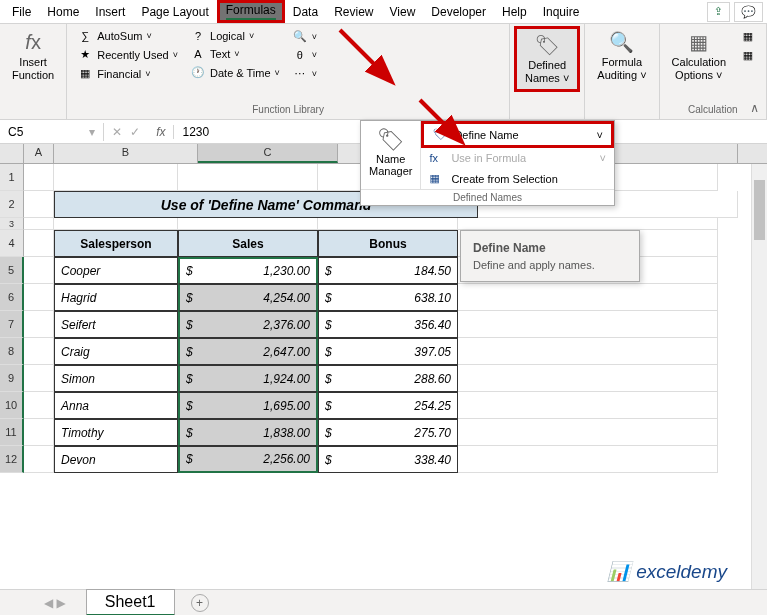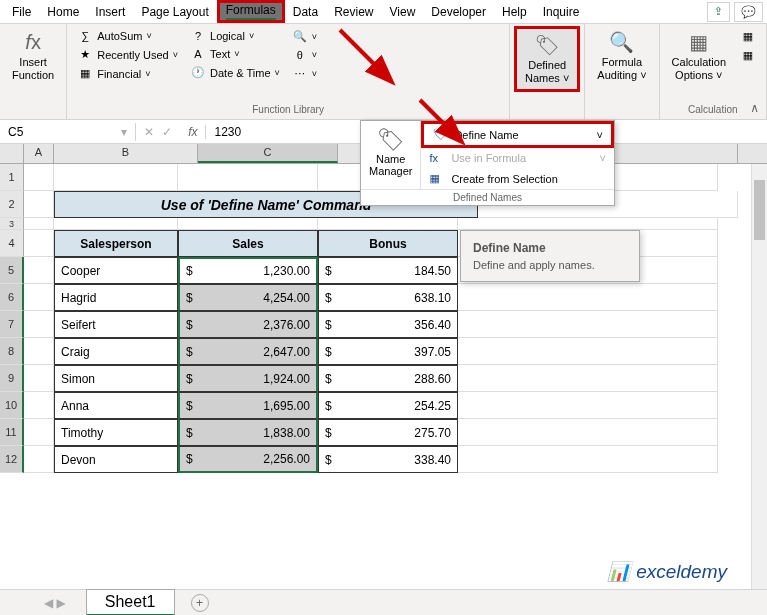--- a/index.html
+++ b/index.html
@@ -22,21 +22,21 @@
     .ribbon-big-btn .icon { font-size: 20px; margin-bottom: 2px; color: #666; }
     .ribbon-small-btn { display: flex; align-items: center; gap: 4px; padding: 2px 4px; font-size: 11px; cursor: pointer; }
     .ribbon-small-btn .icon { width: 16px; display: inline-block; text-align: center; }
     .ribbon-col { display: flex; flex-direction: column; gap: 2px; padding: 2px; }
     .ribbon-row { display: flex; }
     .defined-names-btn { border: 3px solid #c00; background: #e3e3e3; }
     .ribbon-collapse { position: absolute; right: 8px; bottom: 4px; color: #666; cursor: pointer; }
     
     
     .formula-bar { display: flex; align-items: center; border-bottom: 1px solid #d4d4d4; height: 24px; }
-    .name-box { width: 136px; border-right: 1px solid #d4d4d4; padding: 2px 8px; display: flex; align-items: center; justify-content: space-between; }
+    .name-box { width: 104px; border-right: 1px solid #d4d4d4; padding: 2px 8px; display: flex; align-items: center; justify-content: space-between; }
     .fx-controls { display: flex; gap: 8px; padding: 0 8px; color: #aaa; }
     .fx-label { font-style: italic; color: #666; padding: 0 8px; border-right: 1px solid #d4d4d4; }
     .formula-input { padding: 2px 8px; flex: 1; }
     
     
     .col-headers { display: flex; background: #e6e6e6; border-bottom: 1px solid #aaa; height: 20px; }
     .select-all { width: 24px; border-right: 1px solid #aaa; background: #e6e6e6; }
     .col-header { border-right: 1px solid #aaa; text-align: center; padding: 2px; font-size: 11px; color: #333; background: #e6e6e6; }
     .col-header.ca { width: 30px; }
     .col-header.cb { width: 144px; }
@@ -52,21 +52,21 @@
     .cell { border-right: 1px solid #ddd; border-bottom: 1px solid #ddd; padding: 2px 4px; font-size: 12px; display: flex; align-items: center; }
     .cell.ca { width: 30px; }
     .cell.cb { width: 124px; }
     .cell.cc { width: 140px; }
     .cell.cd { width: 140px; }
     .cell.ce { width: 260px; }
     
     
     .tbl-title { background: #d5e3ed; text-align: center; font-weight: bold; font-style: italic; font-size: 14px; border: 1px solid #333 !important; }
     .tbl-th { background: #d5e3ed; text-align: center; font-weight: bold; border: 1px solid #333 !important; justify-content: center; }
-    .tbl-td { border: 1px solid #333 !important; }
+    .tbl-td { border: 1px solid #333 !important; font-style: italic; }
     .tbl-td.name { padding-left: 6px; }
     .tbl-td.money { justify-content: space-between; padding: 2px 6px; }
     .sel-range { background: #d0d0d0; }
     .sel-border-top { border-top: 2px solid #217346 !important; }
     .sel-border-bottom { border-bottom: 2px solid #217346 !important; }
     .sel-border-left { border-left: 2px solid #217346 !important; }
     .sel-border-right { border-right: 2px solid #217346 !important; }
     .active-cell { background: #fff !important; }
     
     

